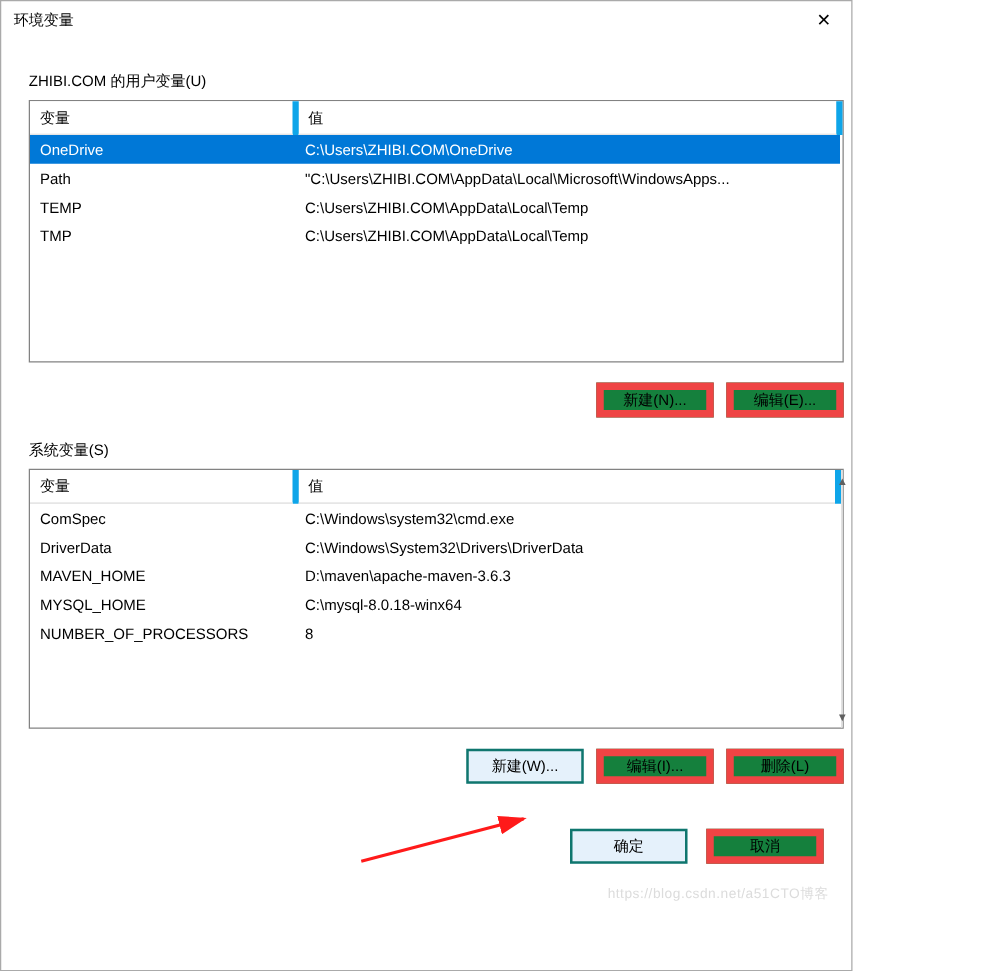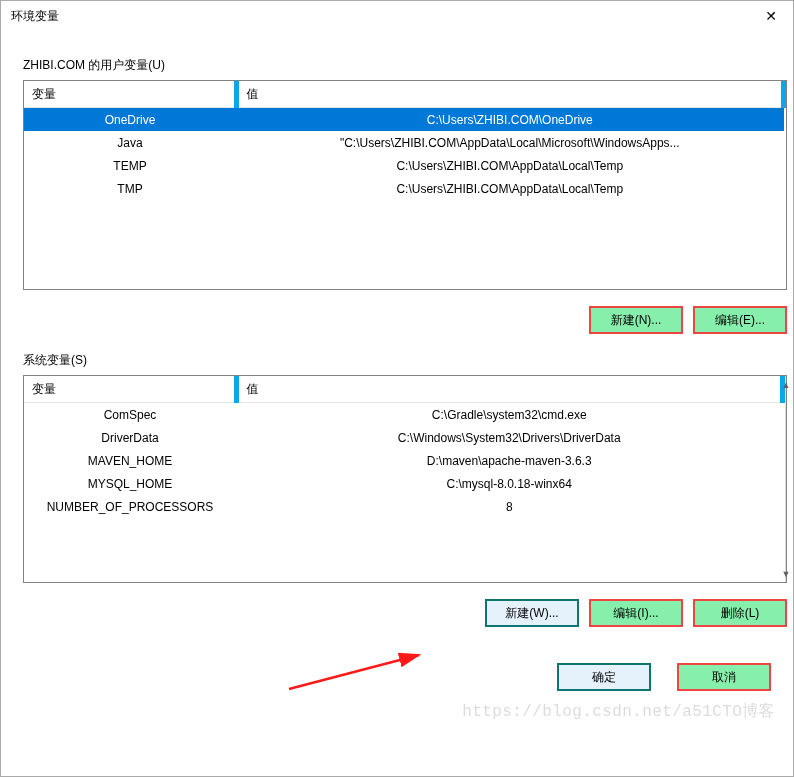--- a/index.html
+++ b/index.html
@@ -4,21 +4,21 @@
 <style>
   html, body {
     margin: 0;
     padding: 0;
     font-family: "Microsoft YaHei", "Segoe UI", Tahoma, sans-serif;
     font-size: 12px;
     background: #fff;
     color: #000;
   }
   .window {
-    width: 794px;
+    width: 682px;
     height: 777px;
     box-sizing: border-box;
     border: 1px solid #aaa;
     background: #fff;
     position: relative;
   }
   .titlebar {
     height: 30px;
     display: flex;
     align-items: center;
@@ -94,65 +94,64 @@
     border-bottom: 1px solid #e5e5e5;
     height: 18px;
   }
   td {
     font-size: 12px;
     padding: 3px 8px;
     white-space: nowrap;
     overflow: hidden;
     text-overflow: ellipsis;
     height: 17px;
-    text-align: center;
   }
   tr.selected td {
     background: #0078d7;
     color: #fff;
   }
   .button-row {
     display: flex;
     justify-content: flex-end;
     gap: 10px;
     margin-top: 16px;
   }
   button.win-btn {
     font-family: inherit;
     font-size: 12px;
     width: 94px;
     height: 28px;
-    background: #86efac;
-    border: 2px solid #ef4444;
+    background: #15803d;
+    border: 6px solid #ef4444;
     padding: 0;
   }
   button.win-btn.focus {
     background: #e5f1fb;
     border: 2px solid #0f766e;
     width: 94px;
     height: 28px;
   }
   .dialog-footer {
     display:flex;
     justify-content:flex-end;
-    gap:26px;
+    gap:15px;
     padding: 0 22px 14px 22px;
     margin-top: 22px;
   }
   .arrow {
     position: absolute;
     pointer-events: none;
   }
   .watermark {
     position:absolute;
     right: 18px;
     bottom: 54px;
     color: #dcdcdc;
-    font-size: 16px;
-    font-family: Liberation Mono, monospace;
+    font-size: 11px;
+    font-family: Liberation Sans, sans-serif;
     letter-spacing: 0.4px;
     pointer-events:none;
   }
 </style>
 </head>
 <body>
 
 <div class="window">
 
   <div class="titlebar">
@@ -175,21 +174,21 @@
               <th>变量</th>
               <th>值</th>
             </tr>
           </thead>
           <tbody id="user-tbody">
               <tr class="selected">
                 <td>OneDrive</td>
                 <td>C:\Users\ZHIBI.COM\OneDrive</td>
               </tr>
               <tr>
-                <td>Java</td>
+                <td>Path</td>
                 <td>"C:\Users\ZHIBI.COM\AppData\Local\Microsoft\WindowsApps...</td>
               </tr>
               <tr>
                 <td>TEMP</td>
                 <td>C:\Users\ZHIBI.COM\AppData\Local\Temp</td>
               </tr>
               <tr>
                 <td>TMP</td>
                 <td>C:\Users\ZHIBI.COM\AppData\Local\Temp</td>
               </tr>
@@ -213,21 +212,21 @@
               </colgroup>
             <thead>
               <tr>
                 <th>变量</th>
                 <th>值</th>
               </tr>
             </thead>
             <tbody id="sys-tbody">
                 <tr>
                   <td>ComSpec</td>
-                  <td>C:\Gradle\system32\cmd.exe</td>
+                  <td>C:\Windows\system32\cmd.exe</td>
                 </tr>
                 <tr>
                   <td>DriverData</td>
                   <td>C:\Windows\System32\Drivers\DriverData</td>
                 </tr>
                 <tr>
                   <td>MAVEN_HOME</td>
                   <td>D:\maven\apache-maven-3.6.3</td>
                 </tr>
                 <tr>

